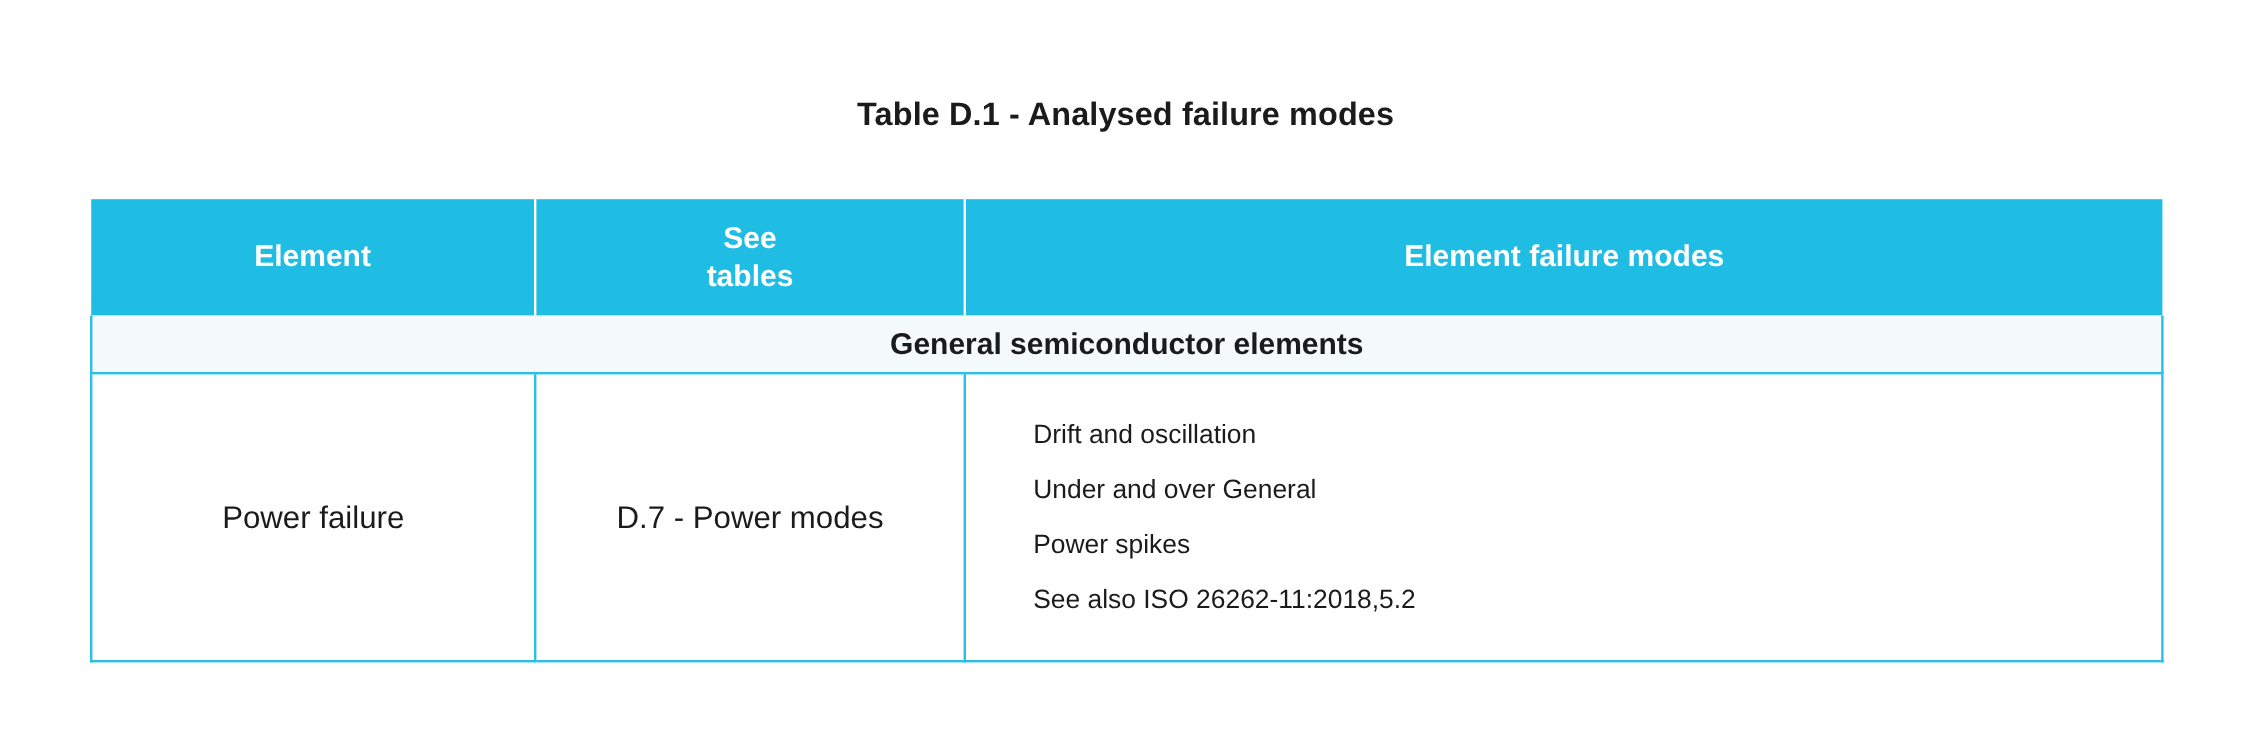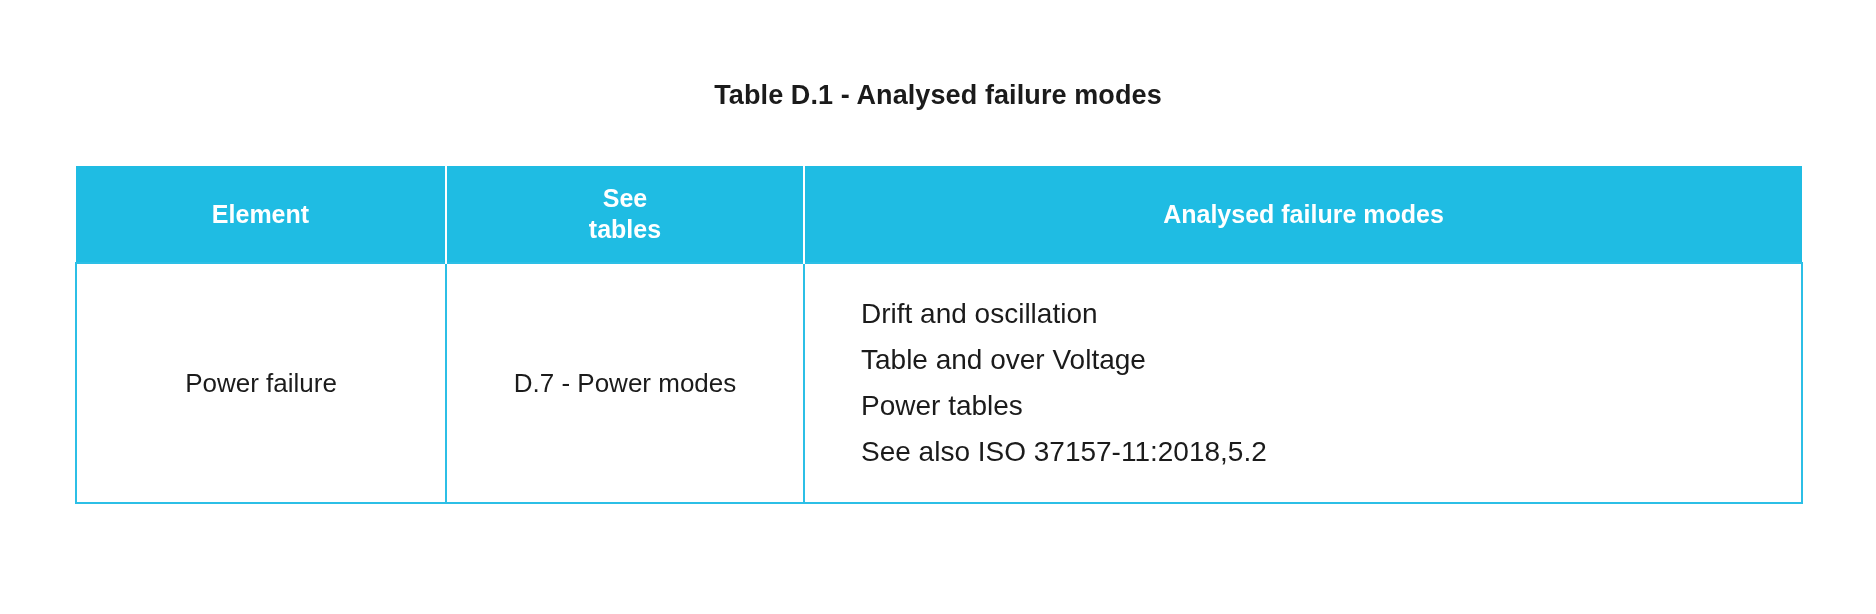--- a/index.html
+++ b/index.html
@@ -113,21 +113,21 @@
     padding-bottom: 14px;
     vertical-align: middle;
   }
 
   ul.modes-list {
     list-style: none;
     margin: 0;
     padding: 0;
   }
   ul.modes-list li {
-    font-size: 28px;
+    font-size: 22px;
     line-height: 46px;
     color: #1b1b1b;
     white-space: nowrap;
   }
 </style>
 </head>
 <body>
 
 <div class="page">
 
@@ -144,37 +144,40 @@
       <thead>
         <tr class="head-row">
           <th>
             <span>Element</span>
           </th>
           <th>
             <span>See</span><br>
             <span>tables</span>
           </th>
           <th>
-            <span>Analysed failure modes</span>
+            <span>Element failure modes</span>
           </th>
         </tr>
       </thead>
 
       <tbody>
 
+        <tr class="section-row">
+          <td colspan="3">General semiconductor elements</td>
+        </tr>
 
         <tr class="data-row">
           <td class="cell-element">Power failure</td>
           <td class="cell-seetables">D.7 - Power modes</td>
           <td class="cell-modes">
             <ul class="modes-list">
               <li>Drift and oscillation</li>
-              <li>Table and over Voltage</li>
-              <li>Power tables</li>
-              <li>See also ISO 37157-11:2018,5.2</li>
+              <li>Under and over General</li>
+              <li>Power spikes</li>
+              <li>See also ISO 26262-11:2018,5.2</li>
             </ul>
           </td>
         </tr>
 
       </tbody>
     </table>
   </div>
 
 </div>
 

